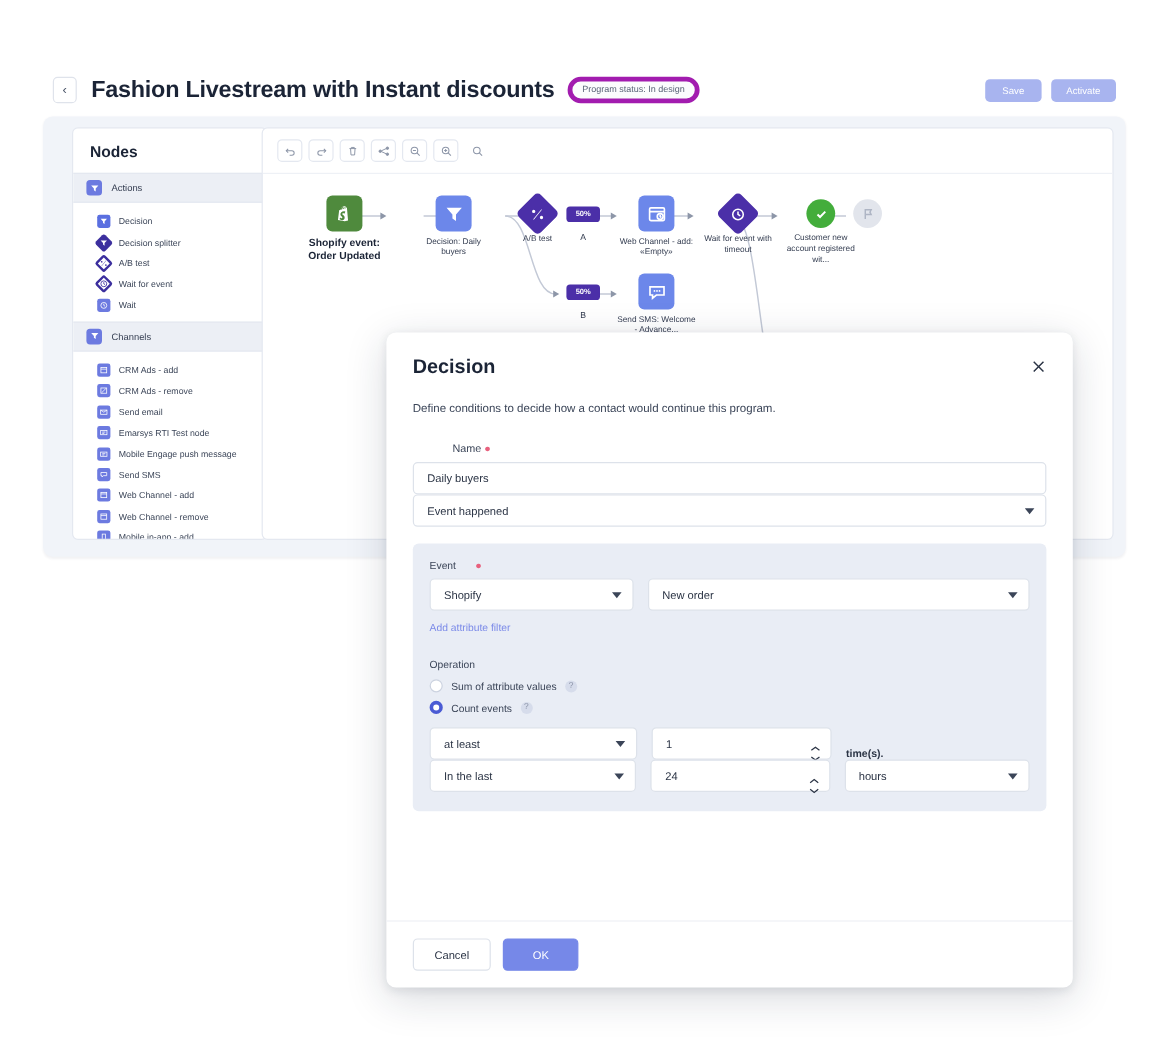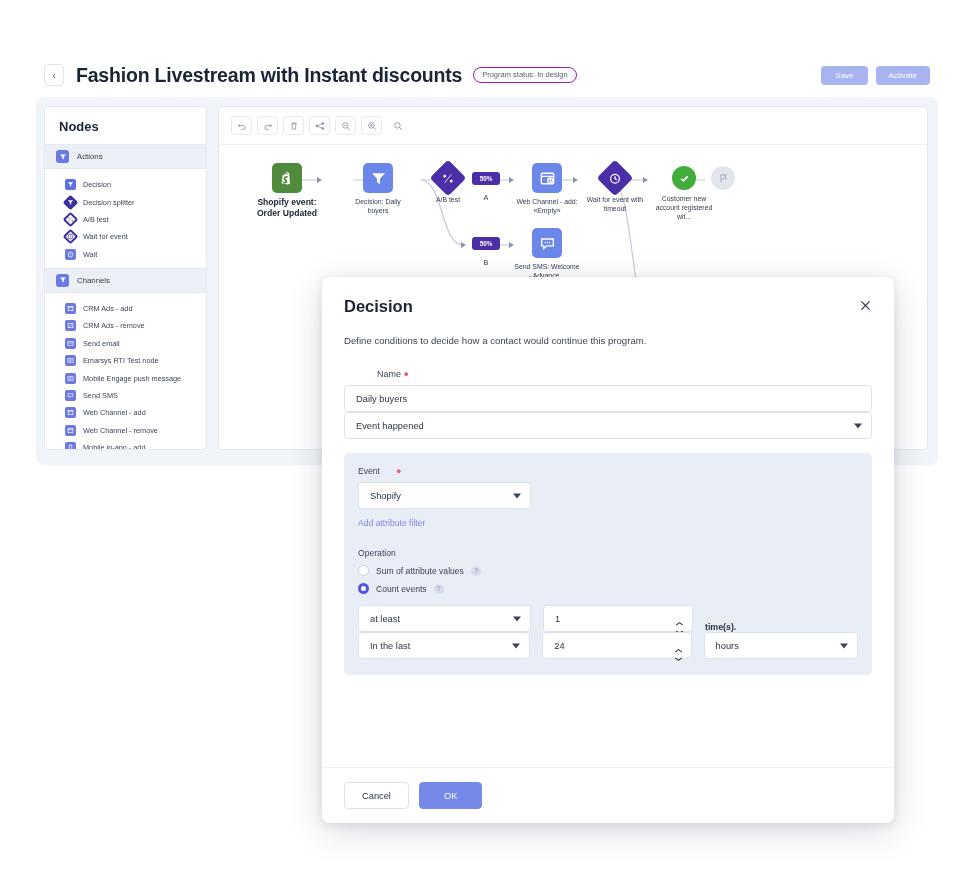--- a/index.html
+++ b/index.html
@@ -21,21 +21,21 @@
   .back-btn {
     width: 20px; height: 22px; border: 1px solid #dfe3eb; border-radius: 4px;
     background: #fff; display: flex; align-items: center; justify-content: center;
     font-size: 11px; color: #4a5568; cursor: pointer; flex: 0 0 auto;
   }
   .page-title {
     font-size: 19.5px; font-weight: 700; color: #1b2436;
     margin-left: 12px; letter-spacing: -0.2px; white-space: nowrap;
   }
   .status-badge {
-    margin-left: 11px; border: 1px solid #a21caf; border-radius: 11px;
+    margin-left: 11px; border: 4px solid #a21caf; border-radius: 11px;
     background: #fbfcfd; color: #5a6478; font-size: 7.5px;
     padding: 3px 8px 4px; white-space: nowrap; line-height: 1;
   }
   .header-actions { margin-left: auto; display: flex; gap: 8px; }
   .hbtn {
     border: none; border-radius: 4px; font-size: 8px; color: #ffffff;
     background: #a8b4ef; padding: 0 14px; height: 19px; cursor: pointer;
     font-family: "Liberation Sans", sans-serif;
   }
   .hbtn.activate { background: #a8b4ef; padding: 0 13px; }
@@ -43,21 +43,21 @@
   
   .workspace {
     position: absolute; left: 36px; top: 97px;
     width: 902px; height: 367px;
     background: #f1f4f9; border-radius: 8px;
     box-shadow: 0 1px 2px rgba(30,40,70,.06);
   }
 
   
   .nodes-panel {
-    position: absolute; left: 8px; top: 9px;
+    position: absolute; left: 24px; top: 9px;
     width: 163px; height: 344px;
     background: #ffffff; border: 1px solid #e4e8f0; border-radius: 5px;
     overflow: hidden;
   }
   .nodes-title {
     font-size: 13px; font-weight: 700; color: #1b2436;
     padding: 12px 0 10px 14px;
   }
   .section-head {
     display: flex; align-items: center; gap: 8px;
@@ -586,20 +586,24 @@
       <div class="cond-box">
         <div class="cond-label">
           <span>Event</span>
           <span class="req">●</span>
         </div>
         <div class="row">
           <div class="select sel-sm">
             <span>Shopify</span>
             <span class="caret"></span>
           </div>
+          <div class="select sel-md">
+            <span>New order</span>
+            <span class="caret"></span>
+          </div>
         </div>
         <span class="link">Add attribute filter</span>
 
         <div class="op-title">Operation</div>
         <div class="radio-row">
           <span class="radio"></span>
           <span class="radio-lbl">Sum of attribute values</span>
           <span class="help">?</span>
         </div>
         <div class="radio-row">

